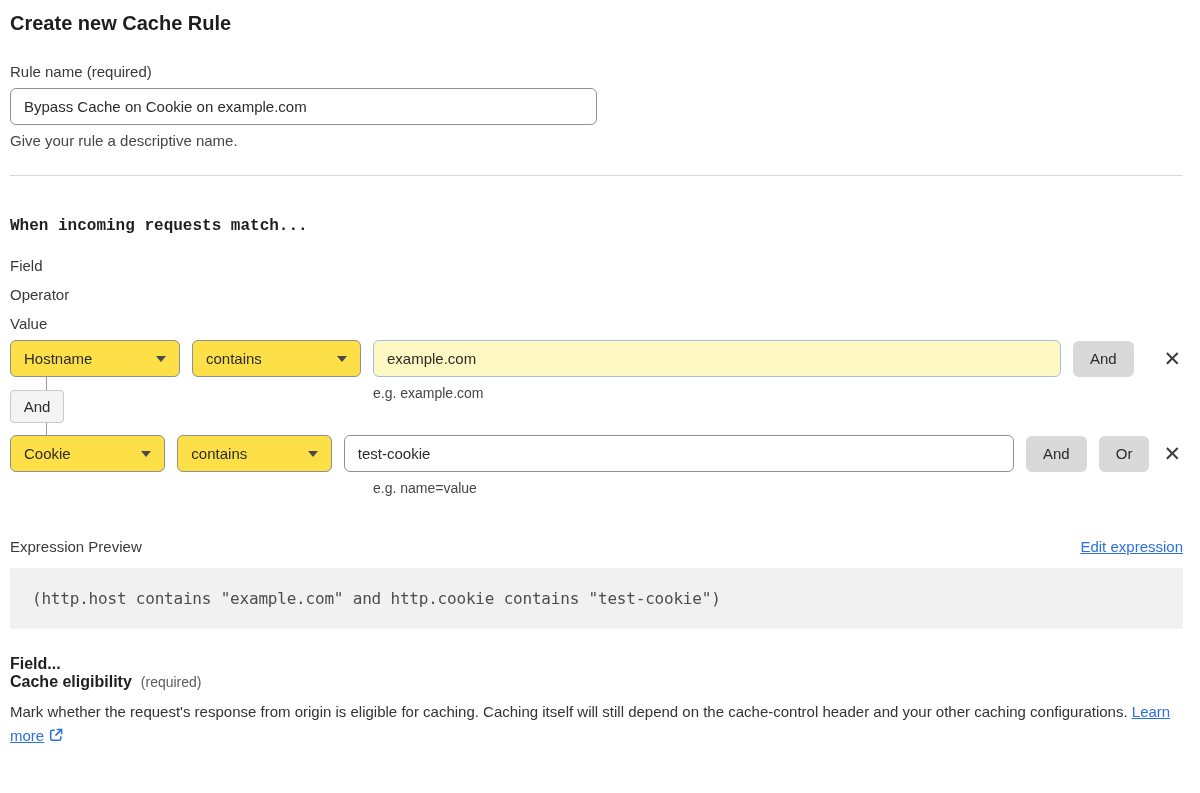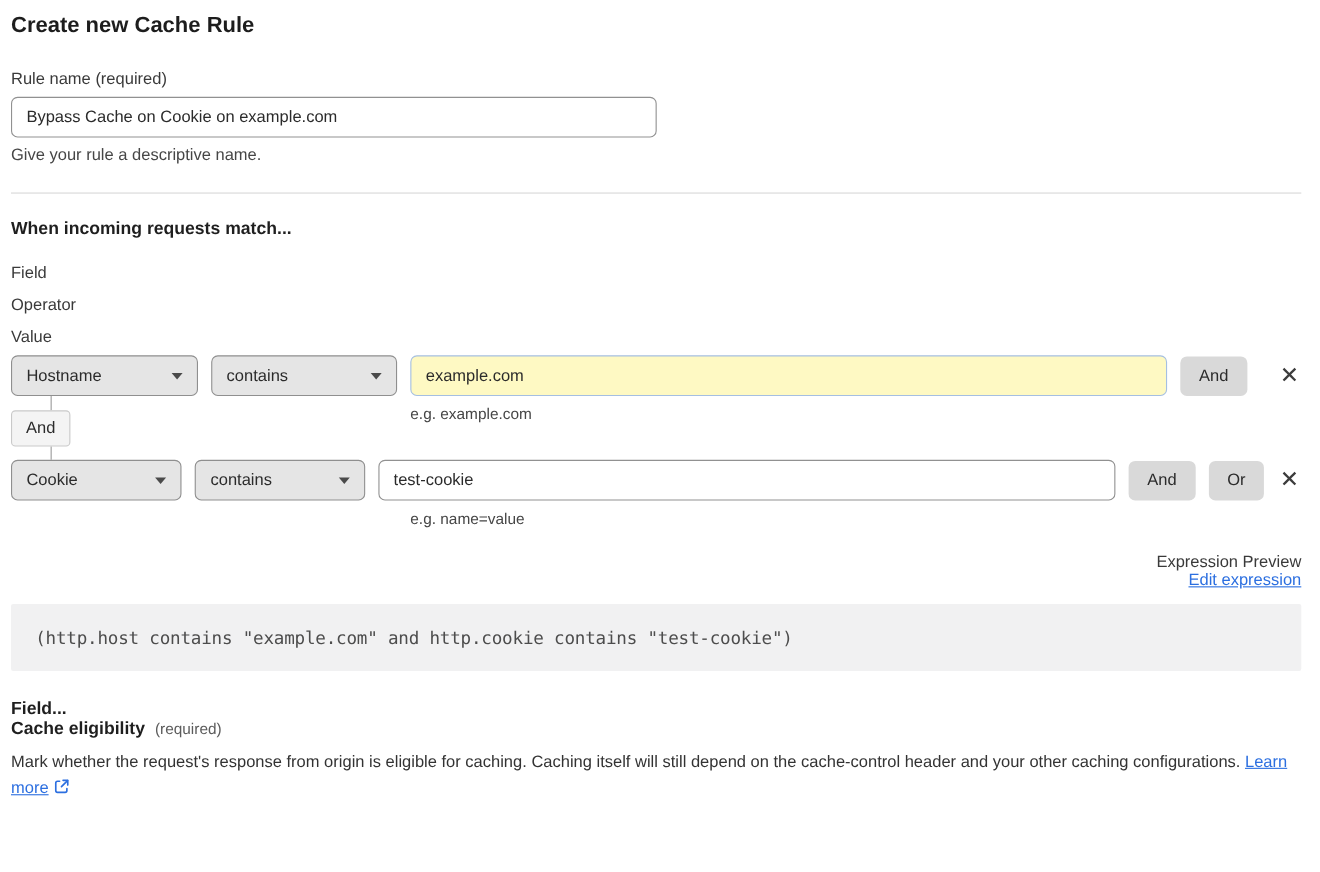--- a/index.html
+++ b/index.html
@@ -18,29 +18,29 @@
     height:37px; border:1px solid #919191; border-radius:6px; background:#fff;
     padding:0 13px; font-size:15px; color:#2b2b2b; font-family:"Liberation Sans",sans-serif;
     outline:none; display:block;
   }
   .rule-name-input { width:587px; margin-top:8px; }
   .help-text { font-size:15px; color:#464646; margin-top:7px; }
 
   .divider { height:1px; background:#d8d8d8; margin-top:26px; }
 
   .section-heading { font-size:16px; font-weight:700; color:#1f1f1f; margin:0; }
-  .match-heading { margin-top:24px; }
+  .match-heading { margin-top:41px;font-family:Liberation Mono, monospace; }
 
   .col-labels { display:flex; gap:12px; margin-top:22px; font-size:15px; color:#3a3a3a;flex-direction:column; }
   .col-labels .col-field { width:170px; }
   .col-labels .col-operator { width:169px; }
 
   .match-row { display:flex; gap:12px; align-items:center; margin-top:8px; }
   .select {
-    height:37px; border:1px solid #8f8f8f; border-radius:6px; background:#e5e5e5;
+    height:37px; border:1px solid #8f8f8f; border-radius:6px; background:#fde047;
     display:flex; align-items:center; justify-content:space-between;
     padding:0 13px; font-size:15px; color:#2b2b2b; cursor:pointer;
   }
   .select-field { width:170px; }
   .select-operator { width:169px; }
   .caret { width:0; height:0; border-left:5px solid transparent; border-right:5px solid transparent; border-top:6px solid #4a4a4a; }
 
   .value-input-1 { width:688px; background:#fef9c3; border-color:#a5bfe2; }
   .value-input-2 { width:744px; }
 
@@ -59,21 +59,21 @@
   .connector { position:absolute; left:0; top:0; }
   .connector .line { width:37px; height:13px; border-right:1px solid #9a9a9a; }
   .connector .line-bottom { height:12px; }
   .connector-chip {
     width:54px; height:33px; background:#f4f4f4; border:1px solid #c9c9c9; border-radius:4px;
     display:flex; align-items:center; justify-content:center;
     font-size:15px; color:#2b2b2b; cursor:pointer;
   }
   .hint-row2 { margin-left:363px; margin-top:8px; }
 
-  .expr-header { display:flex; justify-content:space-between; align-items:flex-end; margin-top:23px;flex-direction:column; }
+  .expr-header { display:flex; justify-content:space-between; align-items:flex-end; margin-top:42px; }
   .expr-label { font-size:15px; color:#3a3a3a; }
   a.link { color:#2c6fe0; font-size:15px; text-decoration:underline; cursor:pointer; }
   .code-block {
     margin-top:13px; height:61px; background:#f1f1f2; border-radius:2px;
     display:flex; align-items:center; padding:0 22px;
     font-family:"DejaVu Sans Mono", monospace; font-size:16px; color:#4d4d4d;
     letter-spacing:-0.2px; white-space:pre;
   }
 
   .then-heading { margin-top:26px; }

